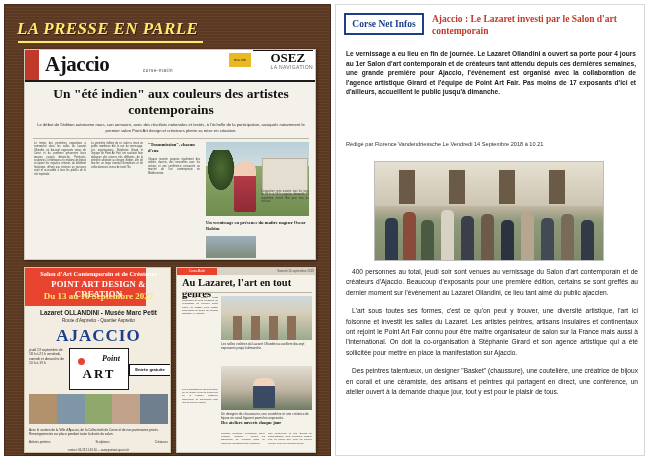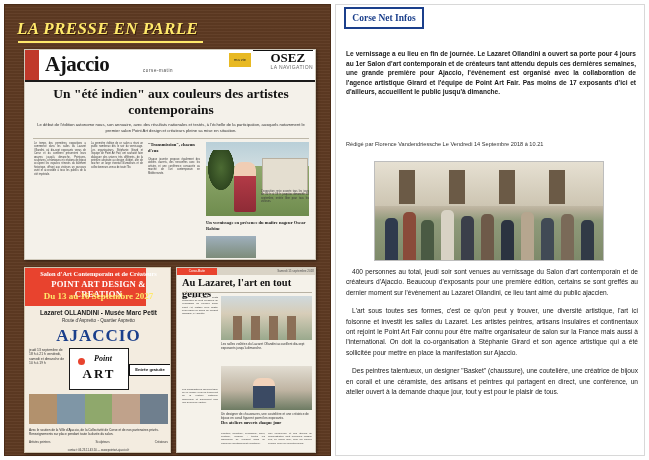--- a/index.html
+++ b/index.html
@@ -283,21 +283,21 @@
     letter-spacing: 1px;
   }
   .fl-logo {
     position: absolute;
     left: 44px; top: 80px;
     width: 58px; height: 40px;
     border: 1.5px solid #1b1b1b;
     background: #ffffff;
   }
   .fl-logo .pa1 {
-    position: absolute; left: 4px; top: 5px; width: 58px;
+    position: absolute; left: 12px; top: 5px; width: 58px;
     text-align: center;
     font-family: "Liberation Serif", serif;
     font-style: italic;
     font-weight: bold;
     font-size: 8px;
     color: #111;
   }
   .fl-logo .pa2 {
     position: absolute; left: 0; top: 17px; width: 58px;
     text-align: center;
@@ -446,21 +446,21 @@
   .right-panel {
     position: absolute;
     left: 335px; top: 4px;
     width: 310px; height: 452px;
     background: #ffffff;
     border: 1px solid #d8d8d8;
     box-sizing: border-box;
   }
   .cni-logo {
     position: absolute;
-    left: 8px; top: 2px;
+    left: 8px; top: 8px;
     width: 80px; height: 22px;
     border: 2px solid #1b3f8b;
     background: #ffffff;
     color: #1b3f8b;
     font-family: "Liberation Serif", serif;
     font-weight: bold;
     font-size: 9.5px;
     text-align: center;
     line-height: 19px;
     box-sizing: border-box;
@@ -626,20 +626,21 @@
       <div class="lz-col l1">Jeudi soir, quatre cents personnes se sont pressées au vernissage du premier salon Point Art, installé pour quatre jours dans les salles du Lazaret Ollandini, à Aspretto.</div>
       <div class="lz-col l2">Les organisateurs espèrent faire de ce rendez-vous un temps fort de la rentrée culturelle ajaccienne et annoncent déjà une deuxième édition.</div>
       <div class="lz-sub">Des ateliers ouverts chaque jour</div>
       <div class="lz-col l3">Peinture, sculpture, céramique, bijou, couteau, mobilier : toutes les disciplines se croisent dans un parcours volontairement éclectique.</div>
       <div class="lz-col l4">Une conférence et des ateliers de démonstration sont proposés chaque jour, en accès libre, pour les curieux comme pour les collectionneurs.</div>
     </div>
   </div>
 
   <div class="right-panel">
     <div class="cni-logo">Corse Net Infos</div>
+    <div class="cni-title">Ajaccio : Le Lazaret investi par le Salon d'art contemporain</div>
     <div class="cni-lead">Le vernissage a eu lieu en fin de journée. Le Lazaret Ollandini a ouvert sa porte pour 4 jours au 1er Salon d'art contemporain et de créateurs tant attendu depuis ces dernières semaines, une grande première pour Ajaccio, l'évènement est organisé avec la collaboration de l'agence artistique Girard et l'équipe de Point Art Fair. Pas moins de 17 exposants d'ici et d'ailleurs, accueillent le public jusqu'à dimanche.</div>
     <div class="cni-byline">Rédigé par Florence Vandendriessche Le Vendredi 14 Septembre 2018 à 10.21</div>
 
     <div class="cni-photo">
       <div class="wall"></div>
       <div class="door" style="left:24px"></div>
       <div class="door" style="left:74px"></div>
       <div class="door" style="left:124px"></div>
       <div class="door" style="left:174px"></div>
       <div class="crowd" style="left:10px;height:42px;background:#2f3a4d"></div>

